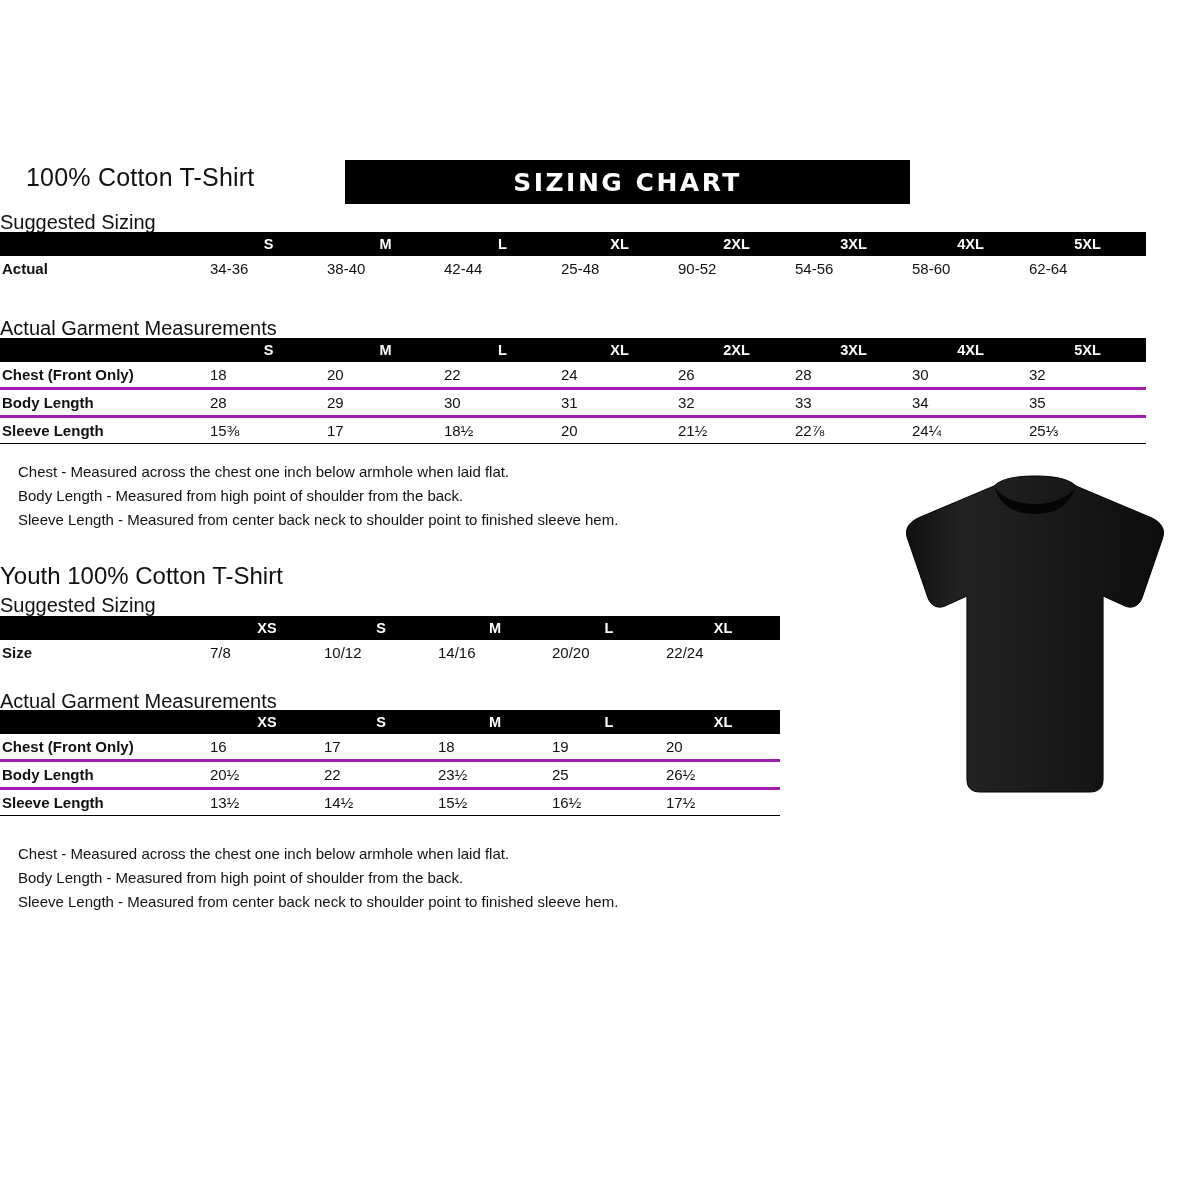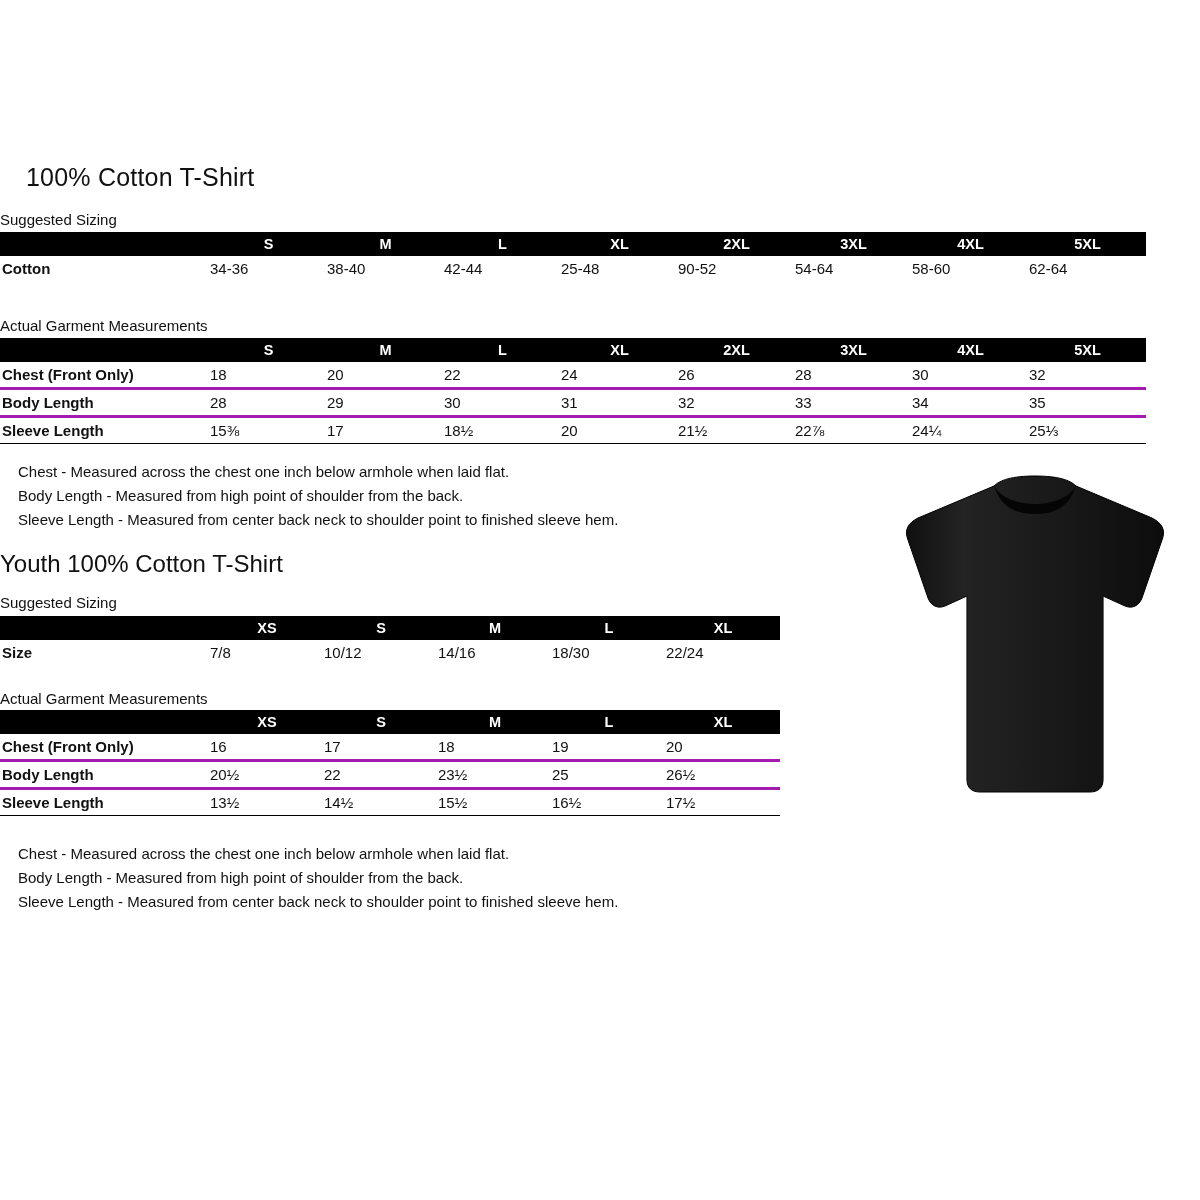--- a/index.html
+++ b/index.html
@@ -56,21 +56,21 @@
     top: 8px;
     text-align: center;
     color: #ffffff;
     font-size: 25px;
     font-weight: bold;
     letter-spacing: 2.5px;
     font-family: "DejaVu Sans", sans-serif;
   }
 
   .sub-label {
-    font-size: 15px;
+    font-size: 20px;
     color: #111;
     position: absolute;
   }
 
   
   table.sz {
     position: absolute;
     border-collapse: collapse;
     font-size: 15px;
     table-layout: fixed;
@@ -126,38 +126,42 @@
     color: #111;
     line-height: 24px;
   }
   .notes div { white-space: nowrap; }
 
   .section-title {
     position: absolute;
     font-size: 24px;
     color: #111;
     white-space: nowrap;
+    margin-top: 12px;
   }
 
   
   .shirt-wrap {
     position: absolute;
     left: 890px;
     top: 470px;
     width: 290px;
     height: 340px;
   }
 </style>
 </head>
 <body>
 
 <div class="page">
 
   <div class="header-row">
     <div class="main-title">100% Cotton T-Shirt</div>
+    <div class="sizing-chart-banner">
+      <span>SIZING CHART</span>
+    </div>
   </div>
 
   <div class="sub-label" style="left:0px; top:211px;">Suggested Sizing</div>
   <table class="sz" id="adult-suggested">
     <colgroup>
       <col style="width:210px">
         <col style="width:117px">
         <col style="width:117px">
         <col style="width:117px">
       <col style="width:117px">
@@ -174,27 +178,27 @@
         <th>L</th>
         <th>XL</th>
         <th>2XL</th>
         <th>3XL</th>
         <th>4XL</th>
         <th>5XL</th>
       </tr>
     </thead>
     <tbody>
       <tr>
-        <td class="lbl">Cotton</td>
+        <td class="lbl">Actual</td>
         <td>34-36</td>
         <td>38-40</td>
         <td>42-44</td>
         <td>25-48</td>
         <td>90-52</td>
-        <td>54-64</td>
+        <td>54-56</td>
         <td>58-60</td>
         <td>62-64</td>
       </tr>
     </tbody>
   </table>
 
   <div class="sub-label" style="left:0px; top:317px;">Actual Garment Measurements</div>
   <table class="sz ruled" id="adult-actual">
     <colgroup>
       <col style="width:210px">
@@ -284,21 +288,21 @@
         <th>L</th>
         <th>XL</th>
       </tr>
     </thead>
     <tbody>
       <tr>
         <td class="lbl">Size</td>
         <td>7/8</td>
         <td>10/12</td>
         <td>14/16</td>
-        <td>18/30</td>
+        <td>20/20</td>
         <td>22/24</td>
       </tr>
     </tbody>
   </table>
 
   <div class="sub-label" style="left:0px; top:690px;">Actual Garment Measurements</div>
   <table class="sz ruled" id="youth-actual">
     <colgroup>
       <col style="width:210px">
         <col style="width:114px">

